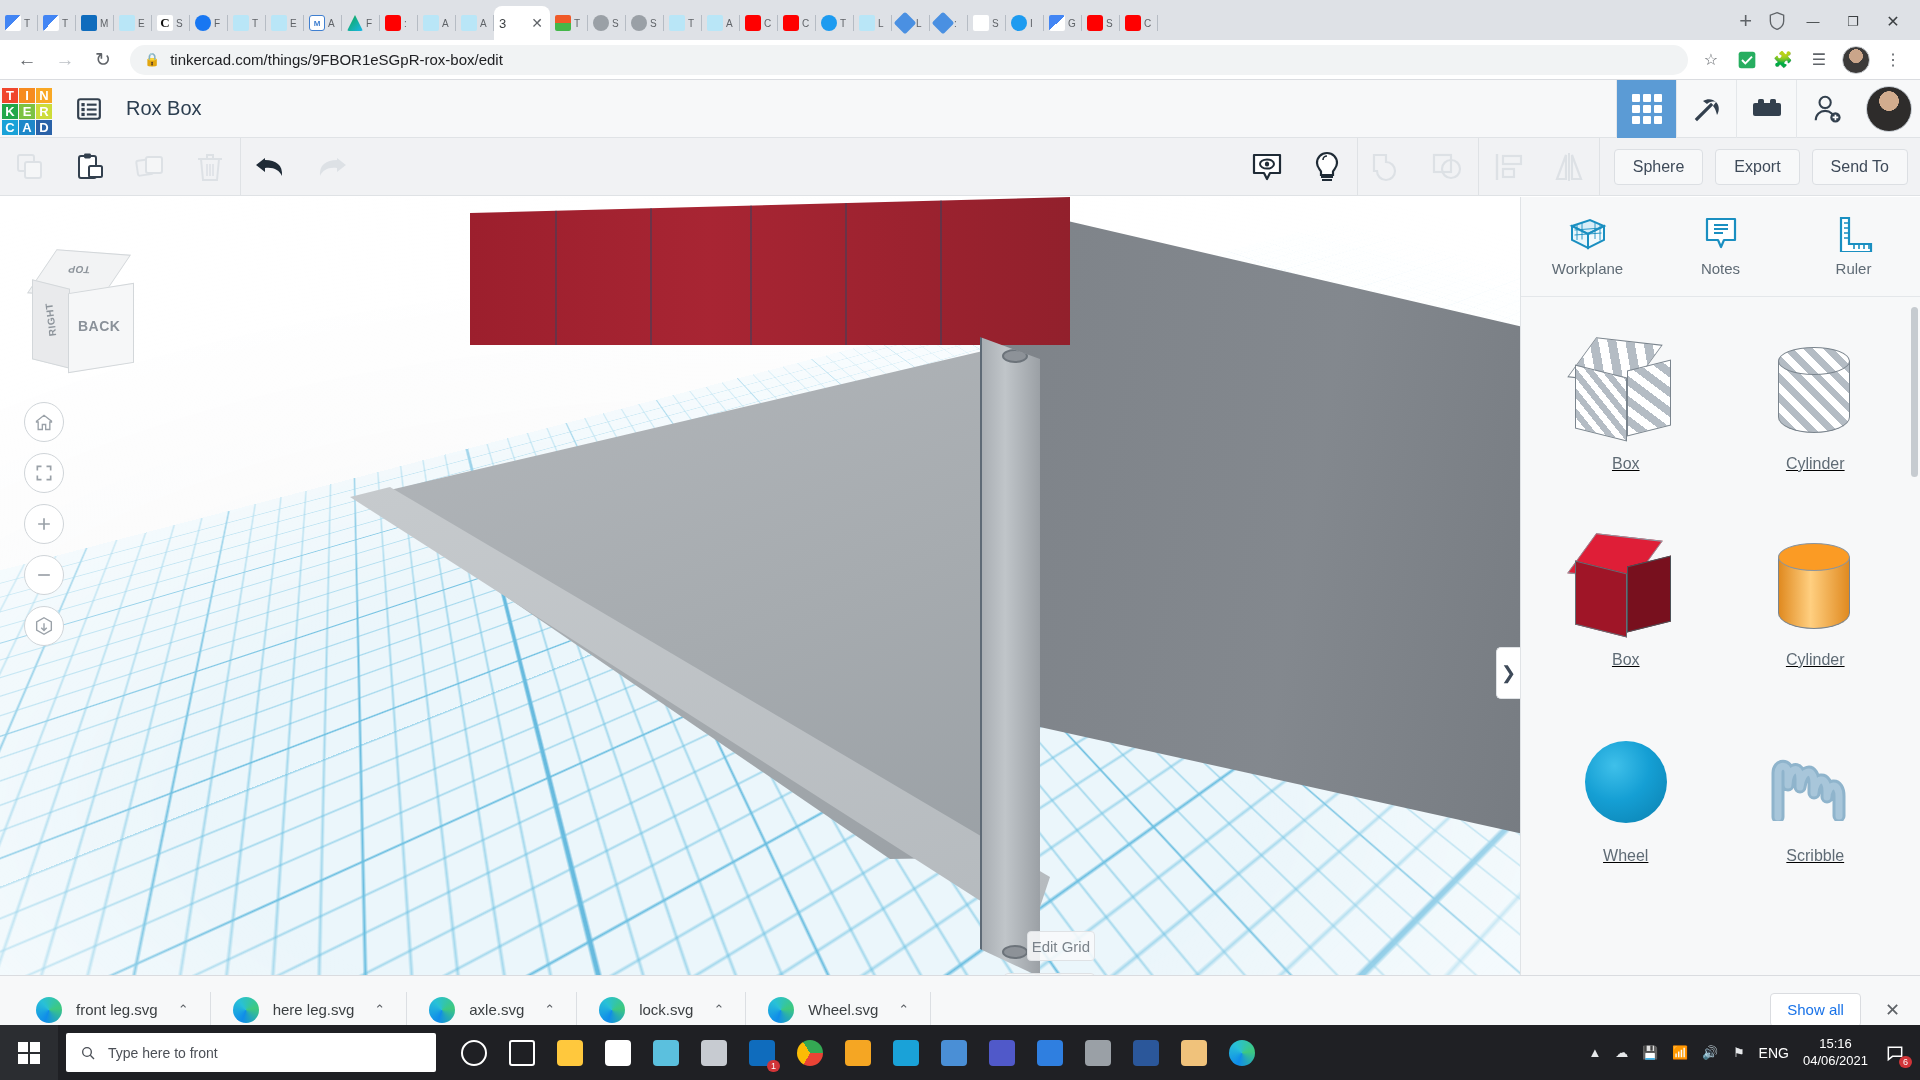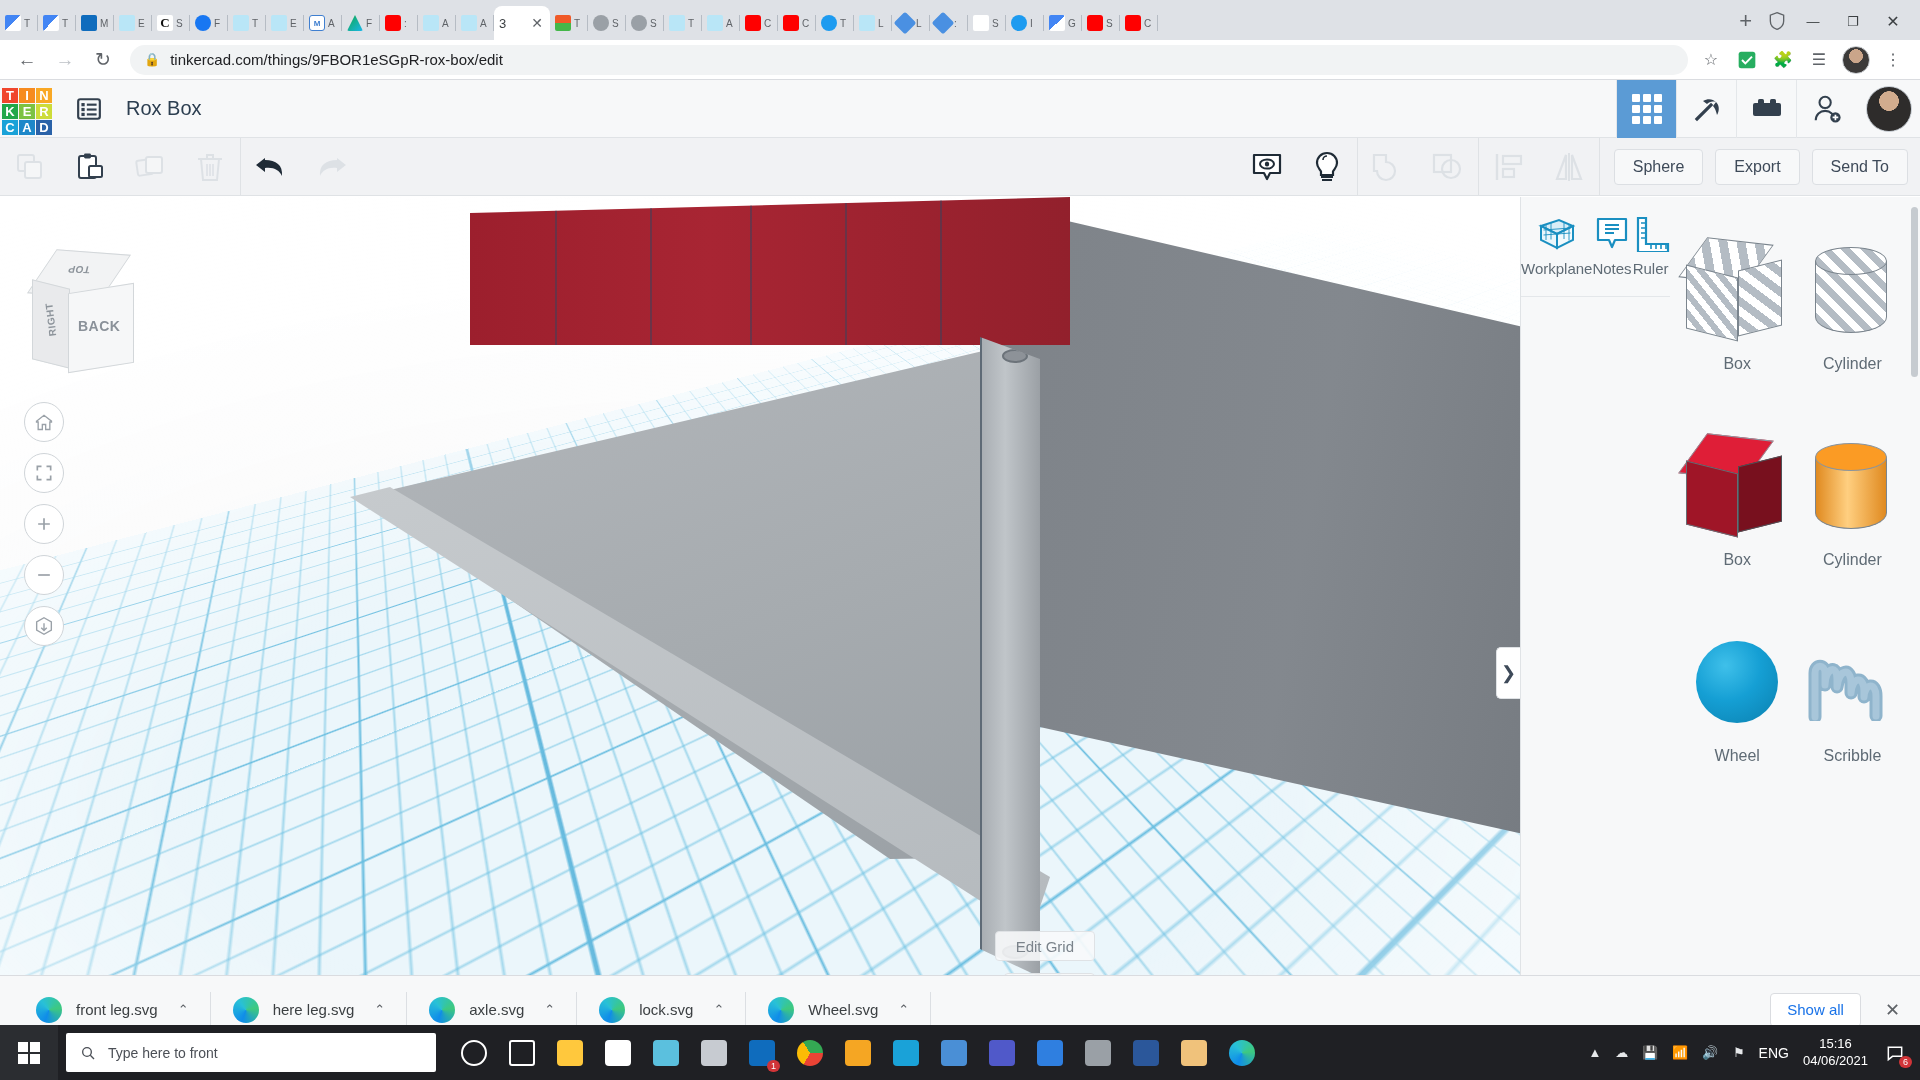--- a/index.html
+++ b/index.html
@@ -227,50 +227,50 @@
     position:absolute; right:400px; top:450px; width:24px; height:52px;
     background:#fff; border:1px solid #dfe2e5; border-right:none;
     border-radius: 5px 0 0 5px; display:flex;align-items:center;justify-content:center;
     color:#3e4a59; font-size:18px; cursor:pointer; z-index:6;
   }
 
   
   #grid-controls { position:absolute; right: 425px; bottom: 40px; text-align:right; }
   #edit-grid-btn {
     display:inline-flex;align-items:center;justify-content:center;
-    height: 30px; padding: 0 20px; border:1px solid #dfe2e5; border-radius:4px;
+    height: 30px; padding: 0 4px; border:1px solid #dfe2e5; border-radius:4px;
     background: rgba(248,249,250,.88); color:#7b838b; font-size:15px; cursor:pointer;
   }
   #snap-row { margin-top: 12px; display:flex; align-items:center; justify-content:flex-end; gap:10px;}
   #snap-label { font-size:15px; color:#5f6b75; }
   #snap-select {
     height: 30px; padding: 0 10px; border:1px solid #dfe2e5; border-radius:4px;
     background: rgba(248,249,250,.9); color:#3e4a59; font-size:15px;
     display:flex;align-items:center;gap:8px; cursor:pointer;
   }
 
   
   #shapes-panel {
     position:absolute; right:0; top:0; bottom:0; width:400px;
-    background:#f7f8f9; border-left:1px solid #e0e3e6; display:flex; flex-direction:row;
+    background:#f7f8f9; border-left:1px solid #e0e3e6; display:flex; flex-direction:column;
   }
   #panel-tools { display:flex; height: 100px; border-bottom:1px solid #e4e7ea; }
   .ptool { flex:1; display:flex;flex-direction:column;align-items:center;justify-content:center;gap:8px; cursor:pointer;}
   .ptool span { font-size:15px; color:#5f6b75; }
   #panel-select {
     margin: 14px 16px; border:1px solid #e0e3e6; border-radius:4px; background:#f3f4f6;
     padding: 10px 14px; position:relative; cursor:pointer;
   }
   #panel-select .sel-sup { font-size:13px; color:#8d949b; }
   #panel-select .sel-main { font-size:21px; color:#4a5560; margin-top:3px;}
   #panel-select .caret {
     position:absolute; right:16px; top:30px;
     border-left:8px solid transparent;border-right:8px solid transparent;border-top:10px solid #1a1a1a;
   }
-  #shapes-scroll { flex:1; overflow:hidden; position:relative; padding: 6px 0 0 0;}
+  #shapes-scroll { flex:1; overflow:hidden; position:relative; padding: 6px 0 0 0; text-decoration: underline;}
   #shapes-grid { display:grid; grid-template-columns: 1fr 1fr; gap: 6px 4px; padding: 6px 12px;}
   .shape-cell { height: 190px; display:flex;flex-direction:column;align-items:center;justify-content:center; gap:10px; cursor:pointer;}
   .shape-cell .sname { font-size:16px; color:#5f6b75;}
   .shape-art { width: 110px; height: 110px; position: relative; }
   #panel-scrollbar { position:absolute; right:2px; top:10px; width:7px; height:170px; background:#c6cbd0; border-radius:4px;}
 
   
   .cube-top { position:absolute; left:8px; top:6px; width:72px; height:40px;
      transform: skewX(-36deg) skewY(6deg); }
   .cube-left { position:absolute; left:4px; top:36px; width:52px; height:64px; transform: skewY(14deg);}

